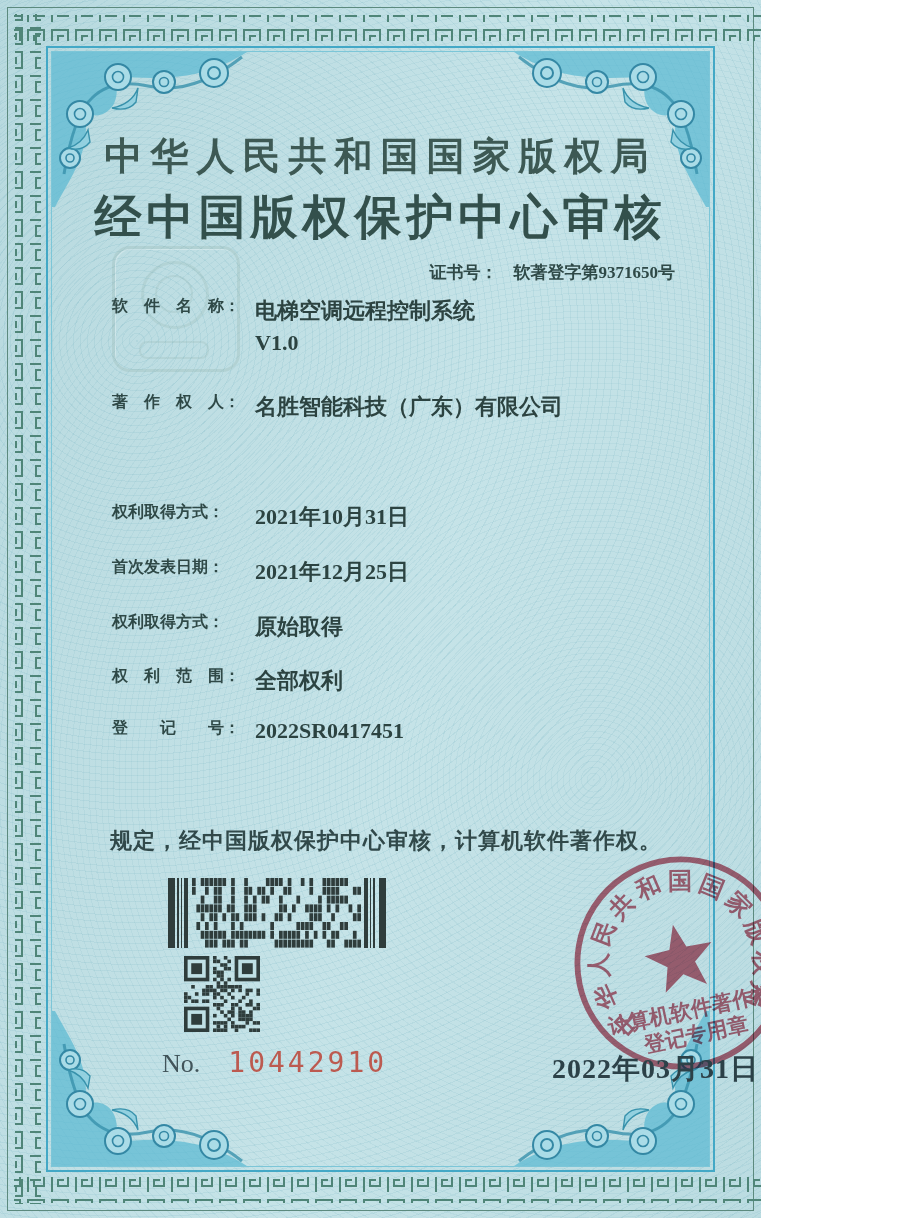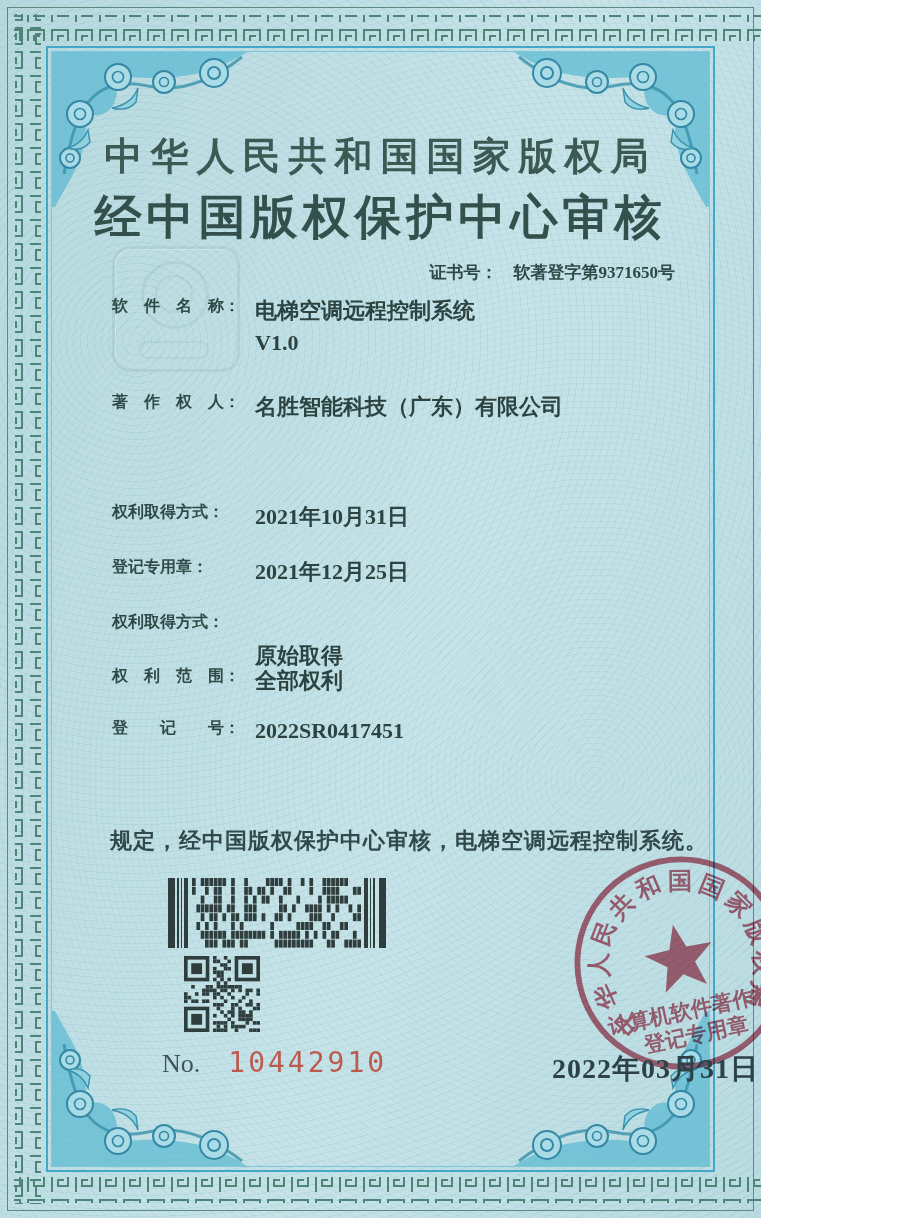--- a/index.html
+++ b/index.html
@@ -143,40 +143,40 @@
     <span>著　作　权　人：</span>
   </div>
   <div class="value-col" style="top:392px">名胜智能科技（广东）有限公司</div>
 
   <div class="row" style="top:502px">
     <span>权利取得方式：</span>
   </div>
   <div class="value-col" style="top:502px">2021年10月31日</div>
 
   <div class="row" style="top:557px">
-    <span>登记专用章：</span>
+    <span>首次发表日期：</span>
   </div>
   <div class="value-col" style="top:557px">2021年12月25日</div>
 
   <div class="row" style="top:612px">
     <span>权利取得方式：</span>
   </div>
-  <div class="value-col" style="top:641px">原始取得</div>
+  <div class="value-col" style="top:612px">原始取得</div>
 
   <div class="row" style="top:666px">
     <span>权　利　范　围：</span>
   </div>
   <div class="value-col" style="top:666px">全部权利</div>
 
   <div class="row" style="top:718px">
     <span>登　　记　　号：</span>
   </div>
   <div class="value-col" style="top:718px">2022SR0417451</div>
 
-  <div class="stmt" style="top:826px">规定，经中国版权保护中心审核，电梯空调远程控制系统。</div>
+  <div class="stmt" style="top:826px">规定，经中国版权保护中心审核，计算机软件著作权。</div>
 
   <svg class="barcode" id="bc" viewBox="0 0 220 70" aria-hidden="true">
       <rect x="0" y="0" width="7" height="70" fill="#2f3d3c"></rect>
       <rect x="9" y="0" width="2" height="70" fill="#2f3d3c"></rect>
       <rect x="13" y="0" width="1" height="70" fill="#2f3d3c"></rect>
       <rect x="16" y="0" width="4" height="70" fill="#2f3d3c"></rect>
       <rect x="196" y="0" width="4" height="70" fill="#2f3d3c"></rect>
       <rect x="202" y="0" width="1" height="70" fill="#2f3d3c"></rect>
       <rect x="205" y="0" width="2" height="70" fill="#2f3d3c"></rect>
       <rect x="211" y="0" width="7" height="70" fill="#2f3d3c"></rect>

